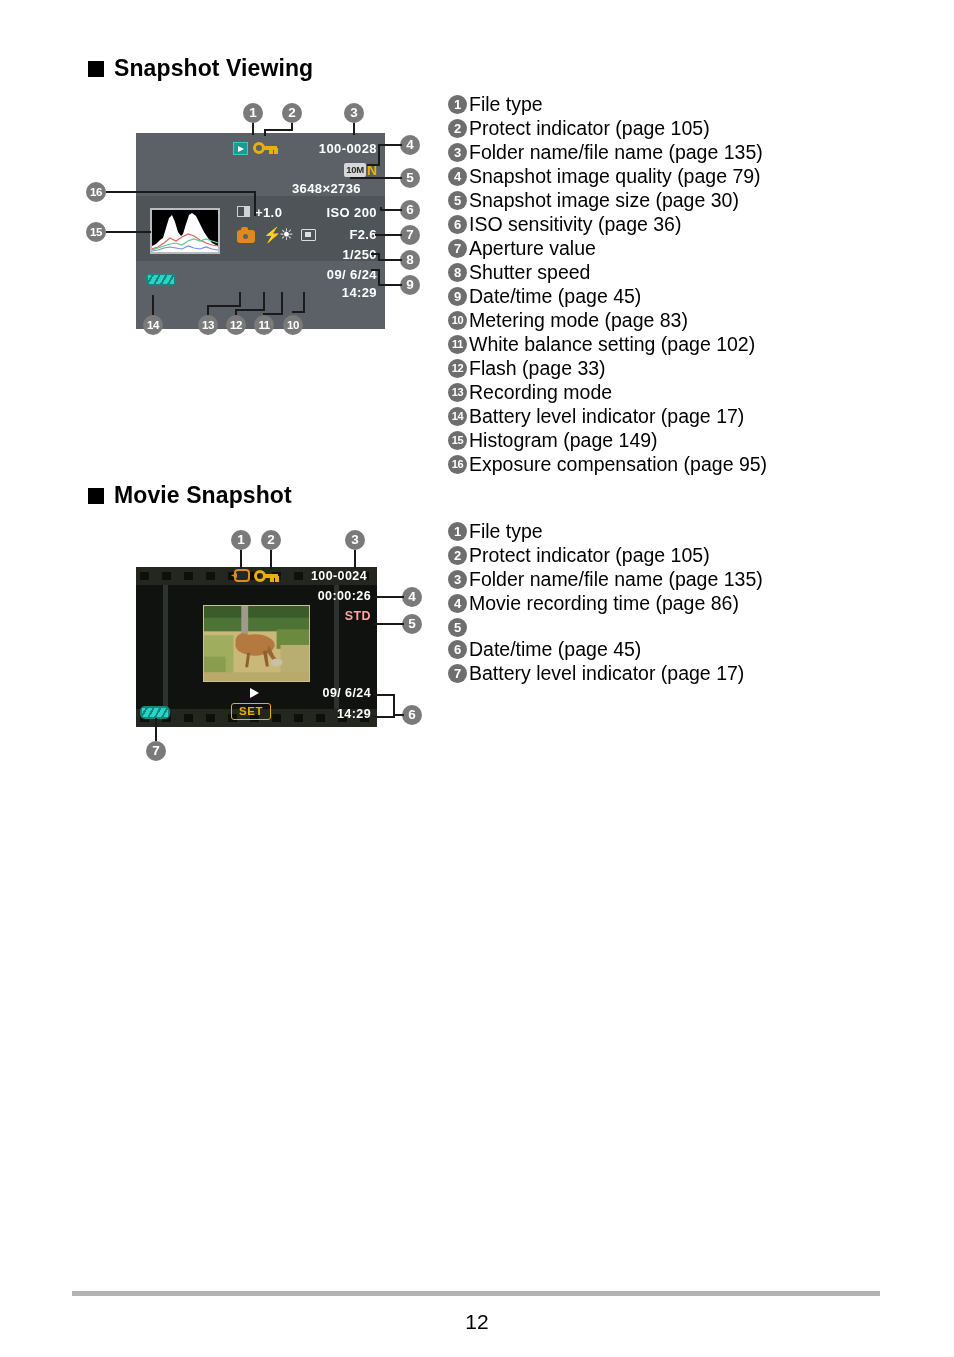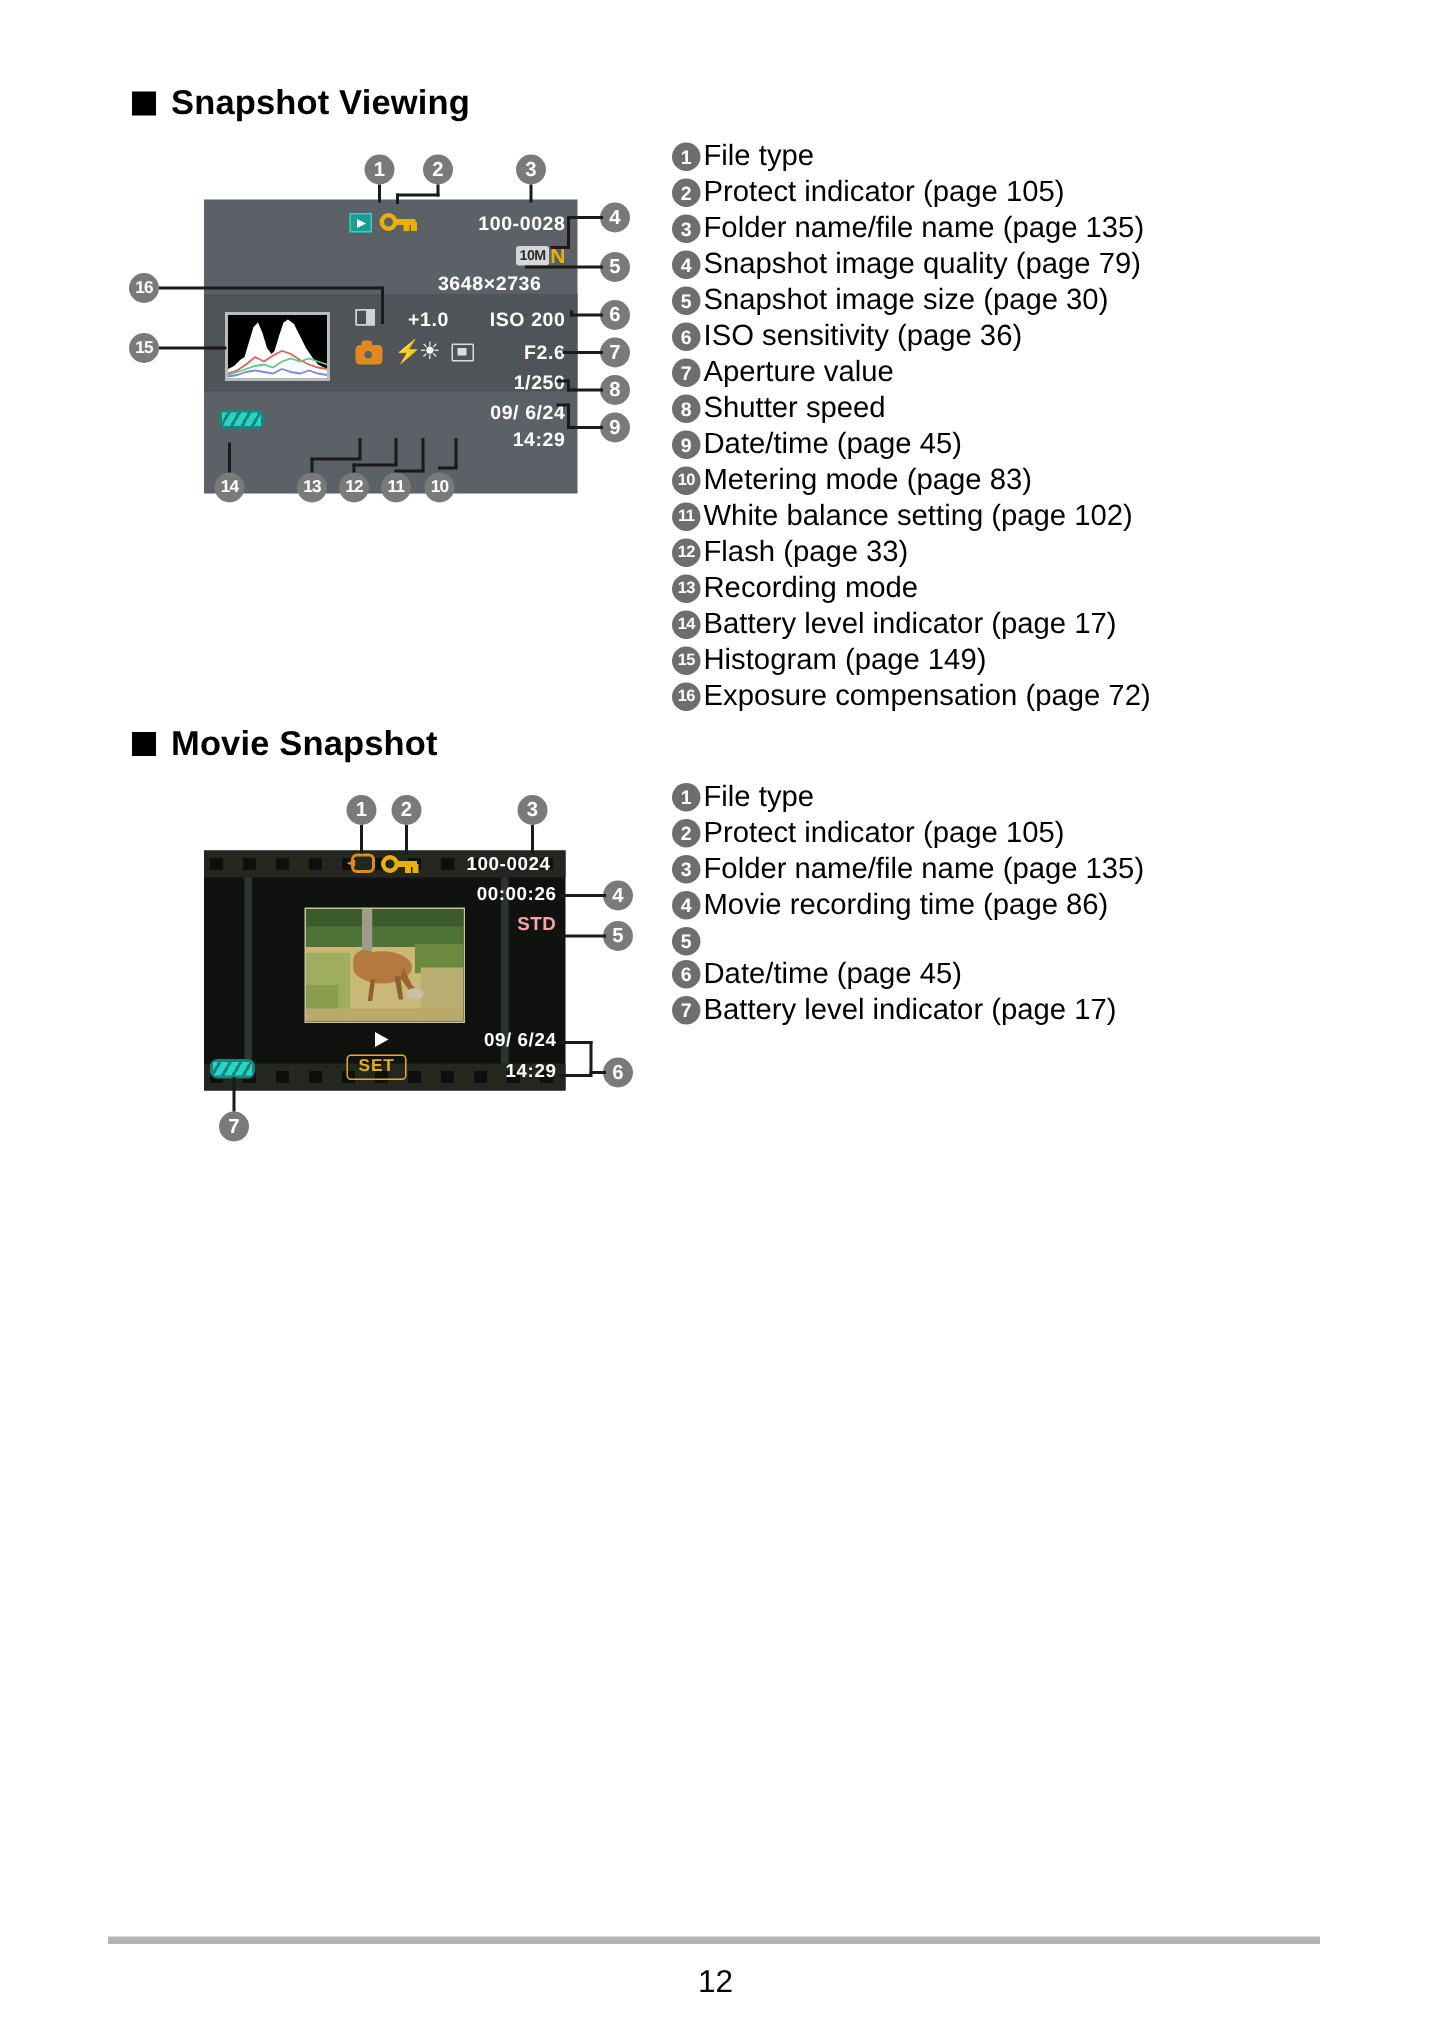--- a/index.html
+++ b/index.html
@@ -153,21 +153,20 @@
   }
   .ic-key .t2 {
     position: absolute;
     left: 21px; top: 7px;
     width: 3.5px; height: 6px;
     background: #e9b00b;
   }
   .qual-badge {
     position: absolute;
     display: flex;
-    align-items: center;
     gap: 1px;
   }
   .qual-badge .box {
     background: #d7d7d7;
     color: #2a2a2a;
     font-size: 9.5px;
     font-weight: bold;
     line-height: 11px;
     padding: 1px 2px 1px 2px;
     border-radius: 2px;
@@ -410,21 +409,21 @@
     <svg width="100%" height="100%" viewBox="0 0 66 42" preserveAspectRatio="none">
       <path d="M0,42 L0,36 L4,34 L8,30 L11,28 L14,18 L17,8 L20,5 L23,12 L26,22 L29,26 L31,24
                L34,14 L37,5 L40,3 L44,6 L48,14 L52,22 L56,28 L60,33 L66,36 L66,42 Z" fill="#ffffff"></path>
       <polyline points="0,39 6,37 12,33 18,28 24,31 30,27 36,24 42,26 48,30 54,33 60,35 66,36" fill="none" stroke="#e06060" stroke-width="1.2"></polyline>
       <polyline points="0,40 6,38 12,36 18,34 24,33 30,35 36,31 42,29 48,31 54,29 60,31 66,33" fill="none" stroke="#5ec98a" stroke-width="1.2"></polyline>
       <polyline points="0,41 6,40 12,38 18,37 24,38 30,39 36,36 42,38 48,39 54,37 60,39 66,40" fill="none" stroke="#7a8ce0" stroke-width="1.2"></polyline>
     </svg>
   </div>
 
   <div class="ic-ev" style="left:101px; top:73px;"></div>
-  <div class="osd" style="left:136px; top:72px;">+1.0</div>
+  <div class="osd" style="left:119px; top:72px;">+1.0</div>
 
   <div class="ic-camera" style="left:101px; top:97px;"></div>
   <div class="ic-flash" style="left:127px; top:94px;">⚡</div>
   <div class="ic-sun" style="left:143px; top:94px;">☀</div>
   <div class="ic-meter" style="left:165px; top:96px;"></div>
 
   <div class="osd" style="right:8px; top:72px;">ISO 200</div>
   <div class="osd" style="right:8px; top:94px;">F2.6</div>
   <div class="osd" style="right:8px; top:114px;">1/250</div>
   <div class="osd" style="right:8px; top:134px;">09/ 6/24</div>
@@ -555,21 +554,21 @@
   <div class="legend-item">
       <span class="bubble wide">14</span>
       <span class="legend-label">Battery level indicator (page 17)</span>
     </div>
   <div class="legend-item">
       <span class="bubble wide">15</span>
       <span class="legend-label">Histogram (page 149)</span>
     </div>
   <div class="legend-item">
       <span class="bubble wide">16</span>
-      <span class="legend-label">Exposure compensation (page 72)</span>
+      <span class="legend-label">Exposure compensation (page 95)</span>
     </div>
 </div>
 
 <div class="section-heading" style="left:88px; top:482px;">
   <span class="heading-bullet"></span>
   <span class="heading-text">Movie Snapshot</span>
 </div>
 
 <div id="movie-lcd">
   <div class="strip top">

